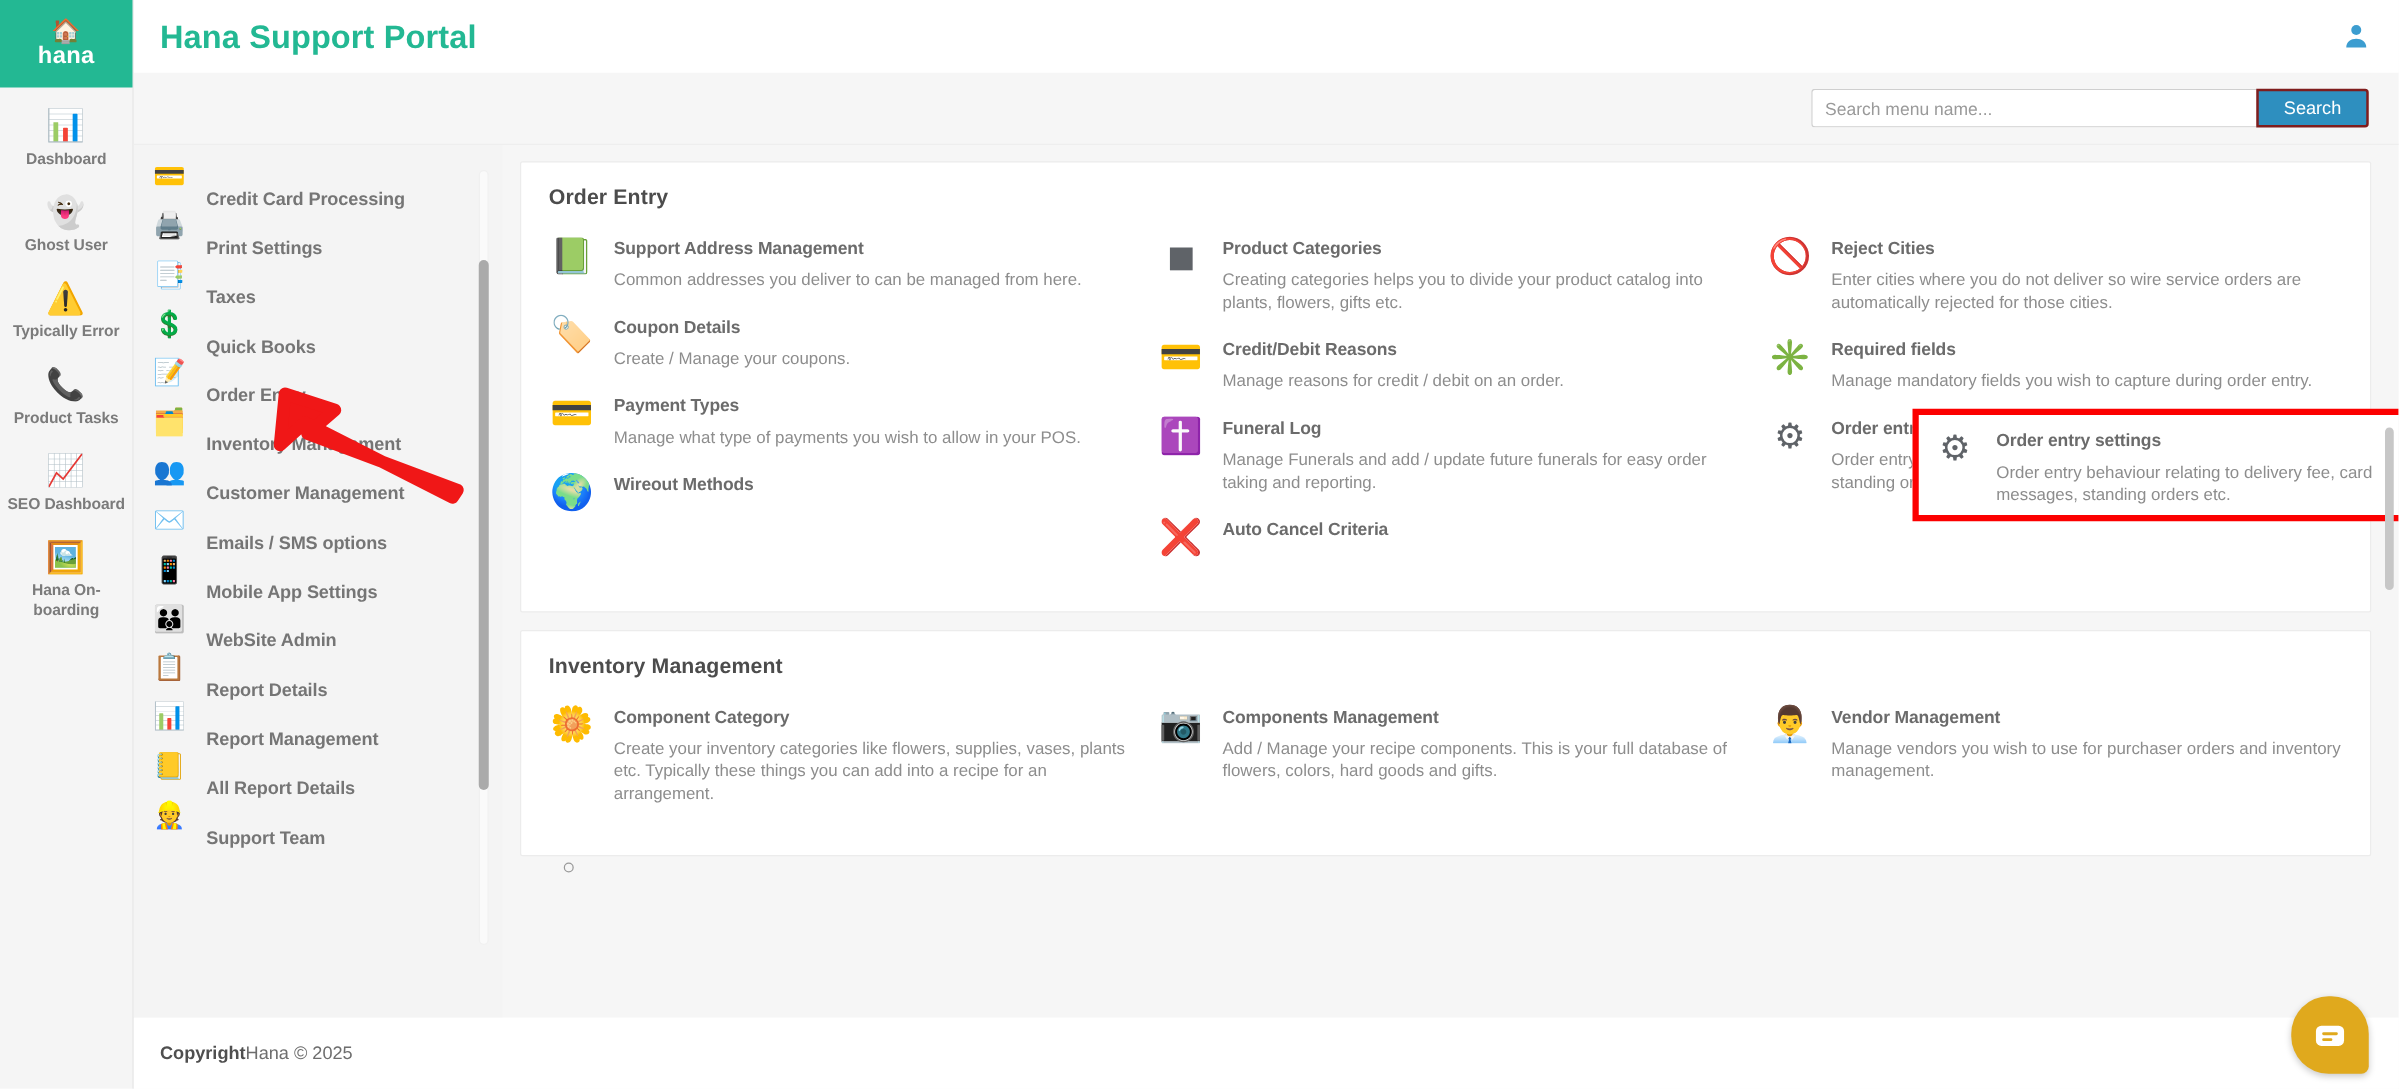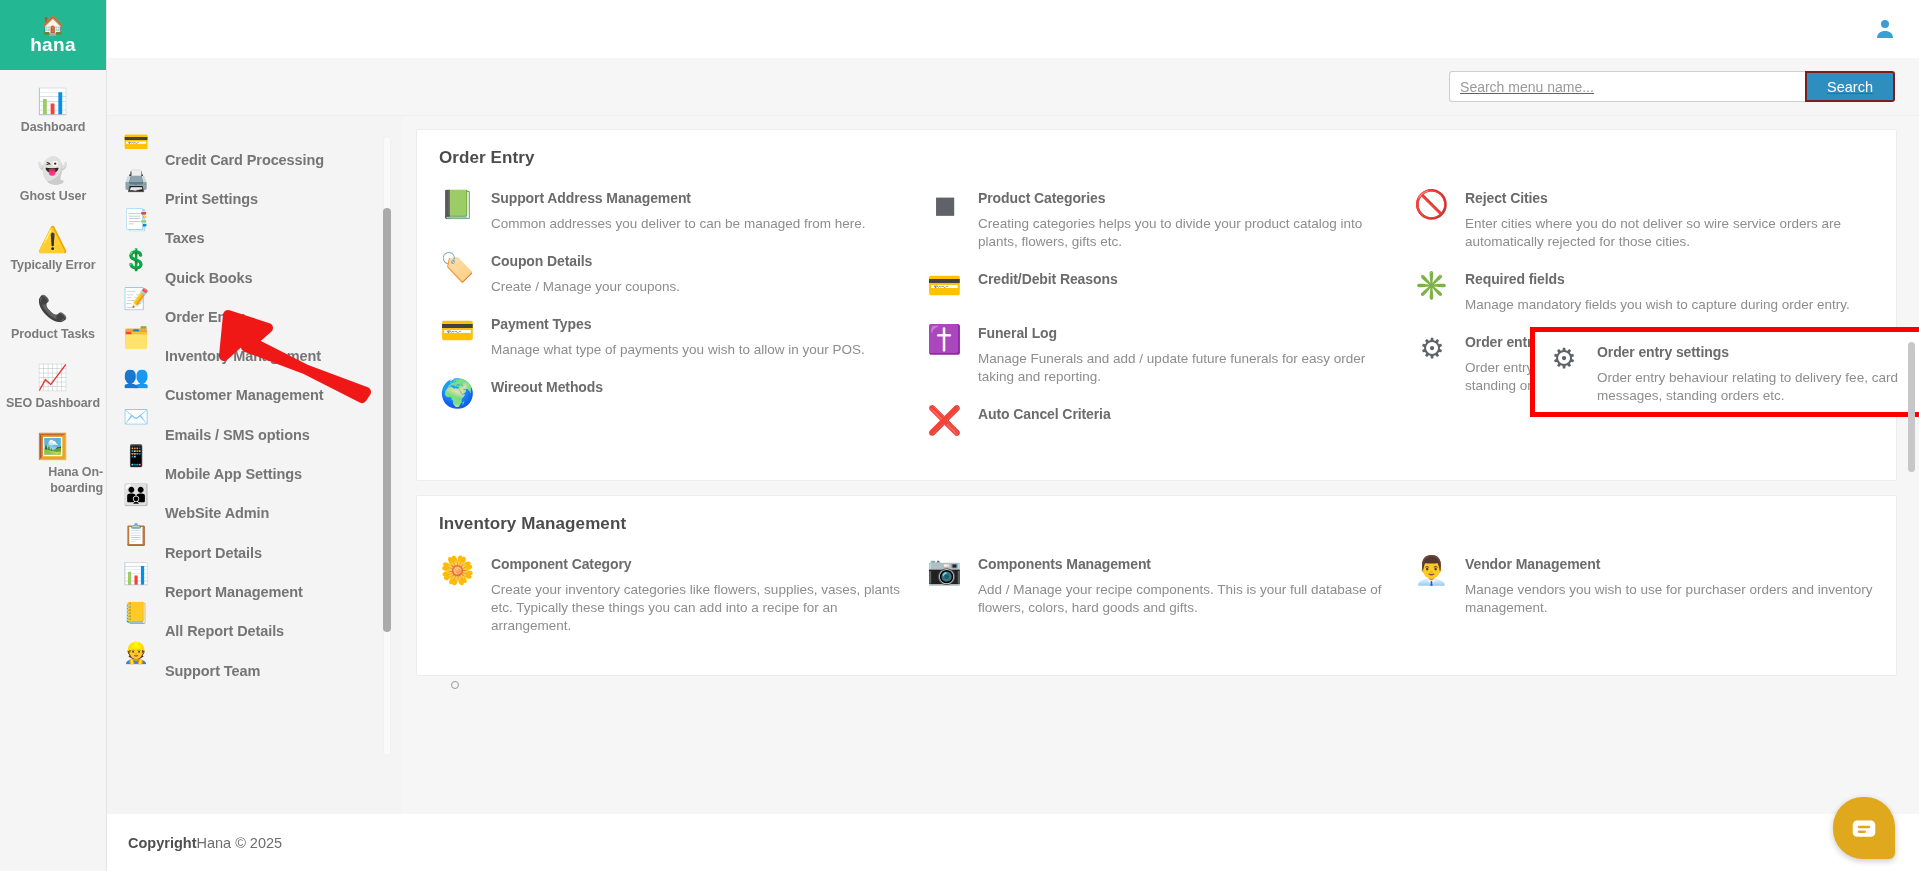--- a/index.html
+++ b/index.html
@@ -27,37 +27,37 @@
   .rail-brand .home-glyph { font-size:19px; line-height:17px; }
   .rail-brand .brand-text { font-size:19px; font-weight:bold; letter-spacing:.3px; line-height:22px; }
   .rail-items { padding-top:14px; display:flex; flex-direction:column; gap:16px; }
   .rail-item { display:flex; flex-direction:column; align-items:center; cursor:pointer; padding:2px 3px; }
   .rail-icon {
     width:36px; height:30px; display:flex; align-items:center; justify-content:center;
     font-size:25px; line-height:28px;
   }
   .rail-label {
     margin-top:3px; font-size:12.5px; font-weight:bold; color:#7b7b7b;
-    text-align:right; line-height:16px; letter-spacing:-.1px;
+    text-align:center; line-height:16px; letter-spacing:-.1px;
   }
 
   
   .right-area { flex:1; display:flex; flex-direction:column; position:relative; height:871px; }
   .topbar {
     height:58px; background:#fff; display:flex; align-items:center;
     padding-left:21px; padding-right:20px; position:relative; flex:0 0 58px;
   }
   .portal-title { color:#23b893; font-size:26px; font-weight:bold; letter-spacing:.1px; }
   .user-icon { position:absolute; right:22px; top:17px; width:24px; height:24px; }
 
   
   .searchband {
     background:#f6f6f6; height:58px; flex:0 0 58px;
     display:flex; align-items:center; justify-content:flex-end;
-    padding-right:24px; border-bottom:1px solid #eee;text-decoration:underline;
+    padding-right:24px; border-bottom:1px solid #eee;
   }
   .search-wrap { display:flex; align-items:stretch; height:31px; }
   .search-input {
     width:356px; height:31px; border:1px solid #cfcfcf; border-right:none;
     border-radius:3px 0 0 3px; padding:0 10px; font-size:14px;
     color:#555; background:#fff; outline:none;
     font-family:"Liberation Sans", sans-serif;
   }
   .search-input::placeholder { color:#9a9a9a; }
   .search-btn {
@@ -168,20 +168,21 @@
         <div class="rail-item">
           <div class="rail-icon">🖼️</div>
           <div class="rail-label">Hana On-boarding</div>
         </div>
       </div>
   </div>
 
   <div class="right-area">
 
     <div class="topbar">
+      <div class="portal-title">Hana Support Portal</div>
       <svg class="user-icon" viewBox="0 0 24 24">
         <circle cx="12" cy="7" r="4" fill="#3c9dd0"></circle>
         <path d="M4 21c0-4.4 3.6-7 8-7s8 2.6 8 7z" fill="#3c9dd0"></path>
       </svg>
     </div>
 
     <div class="searchband">
       <div class="search-wrap">
         <input class="search-input" type="text" placeholder="Search menu name..." style="">
         <button class="search-btn">Search</button>
@@ -293,20 +294,21 @@
                   <div class="card-ico">◼</div>
                   <div class="card-body">
                     <div class="card-title">Product Categories</div>
                     <div class="card-desc">Creating categories helps you to divide your product catalog into plants, flowers, gifts etc.</div>
                   </div>
                 </div>
                 <div class="card">
                   <div class="card-ico">💳</div>
                   <div class="card-body">
                     <div class="card-title">Credit/Debit Reasons</div>
+                    <div class="card-desc">Manage reasons for credit / debit on an order.</div>
                   </div>
                 </div>
                 <div class="card">
                   <div class="card-ico">✝️</div>
                   <div class="card-body">
                     <div class="card-title">Funeral Log</div>
                     <div class="card-desc">Manage Funerals and add / update future funerals for easy order taking and reporting.</div>
                   </div>
                 </div>
                 <div class="card">

